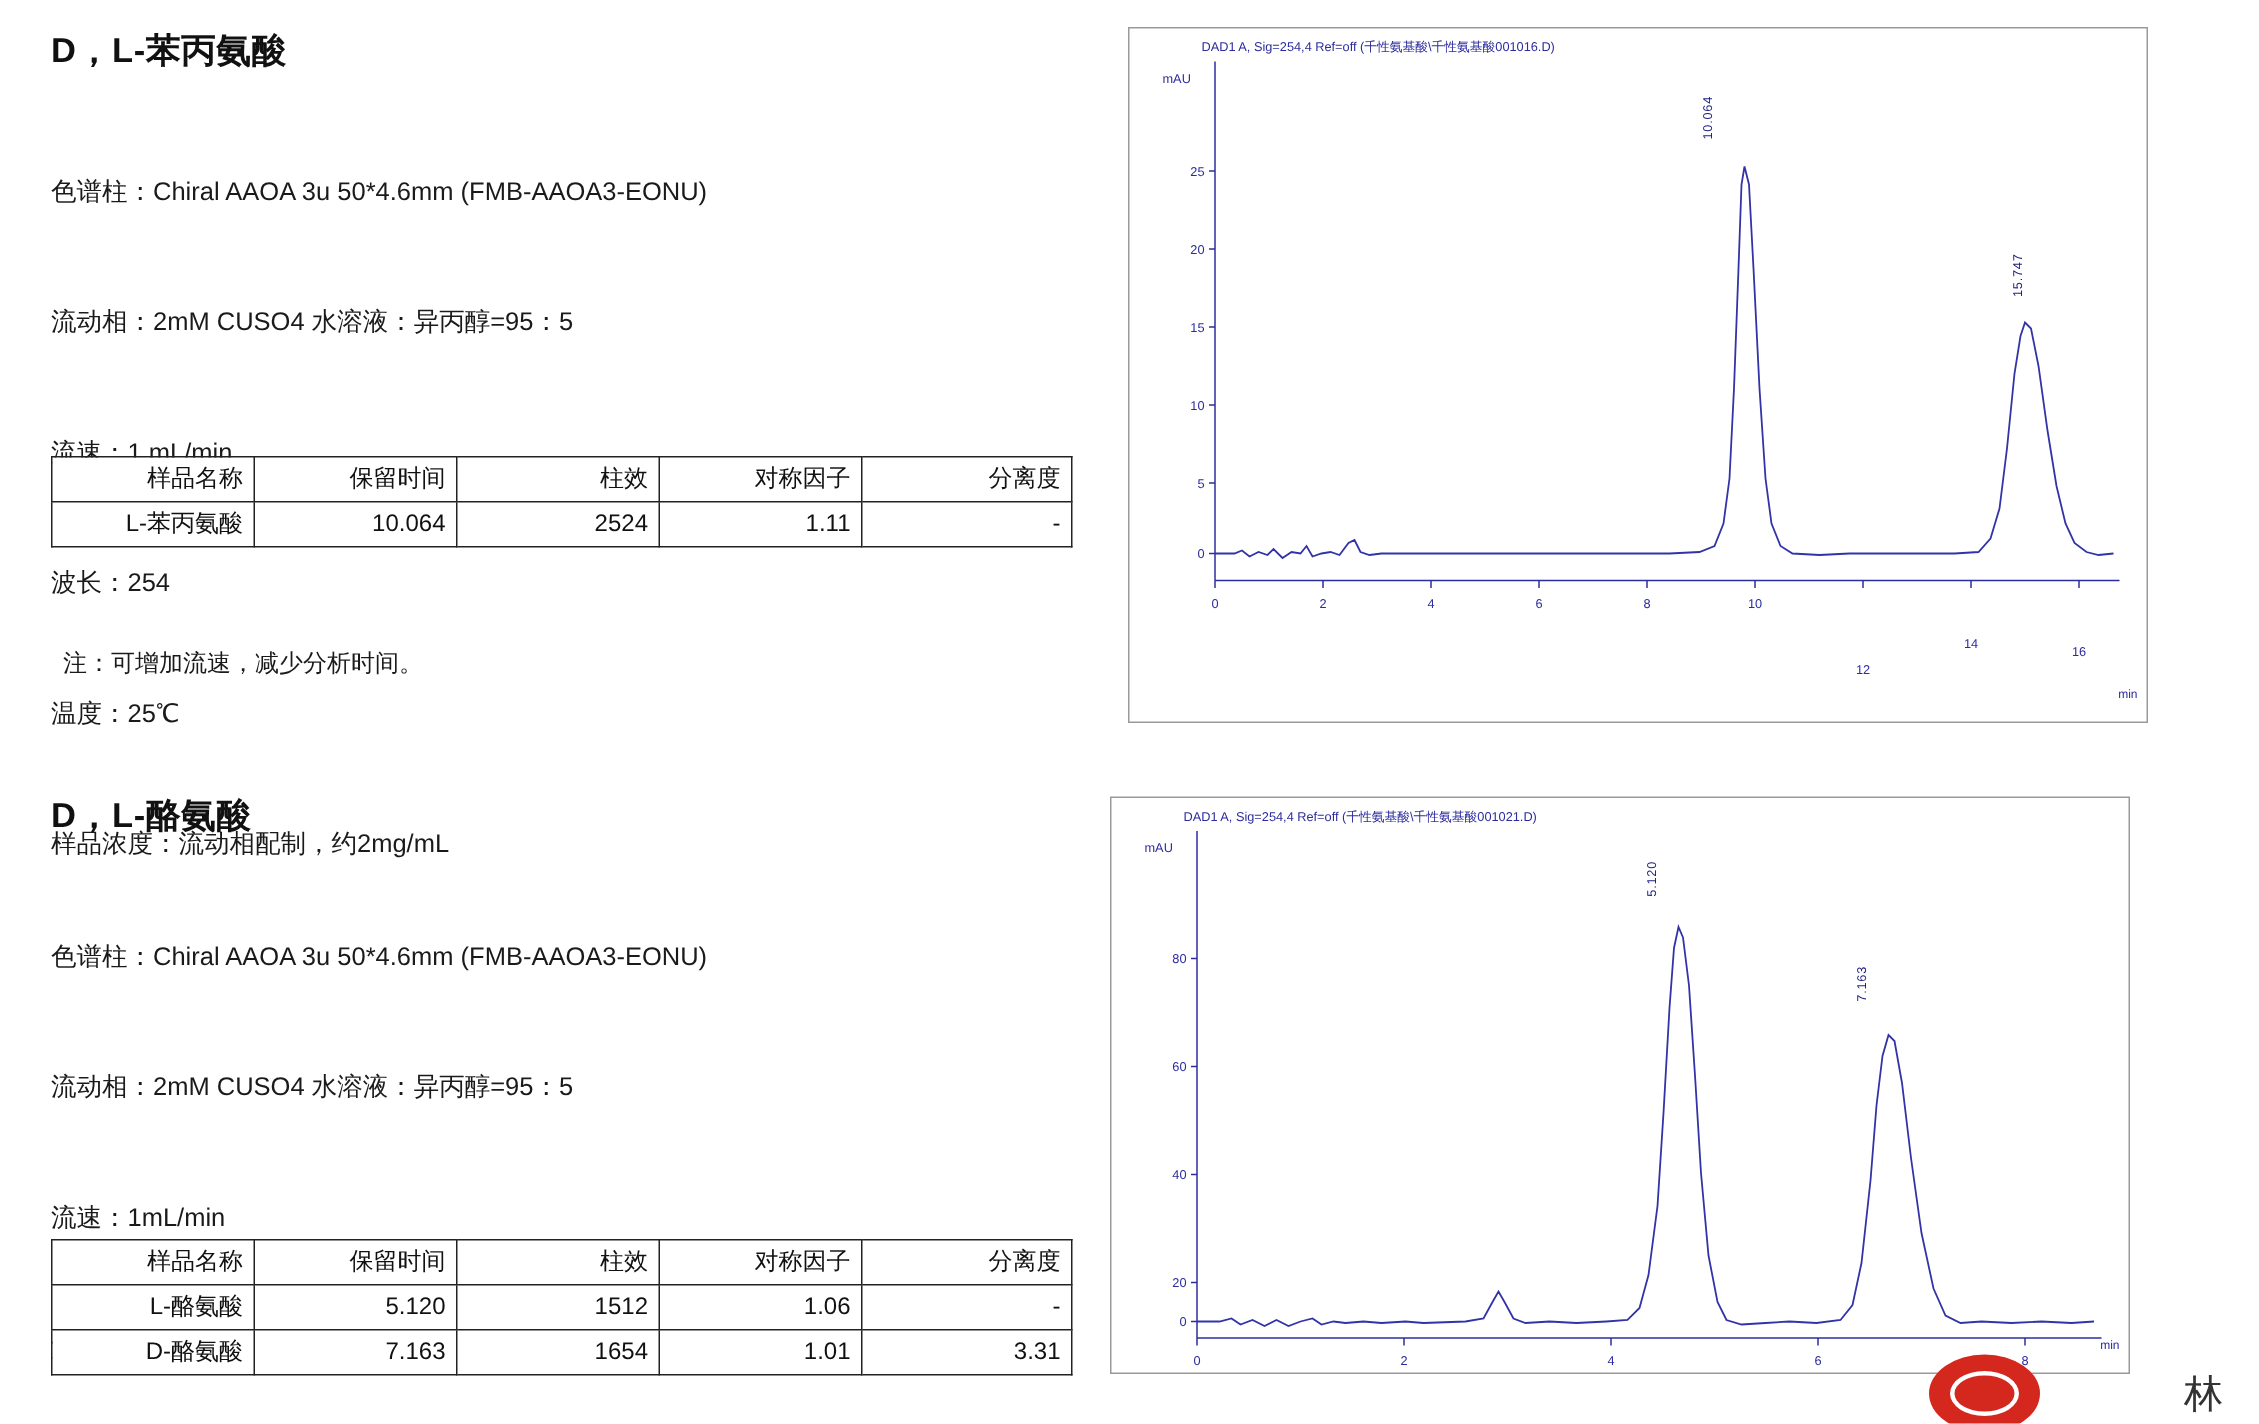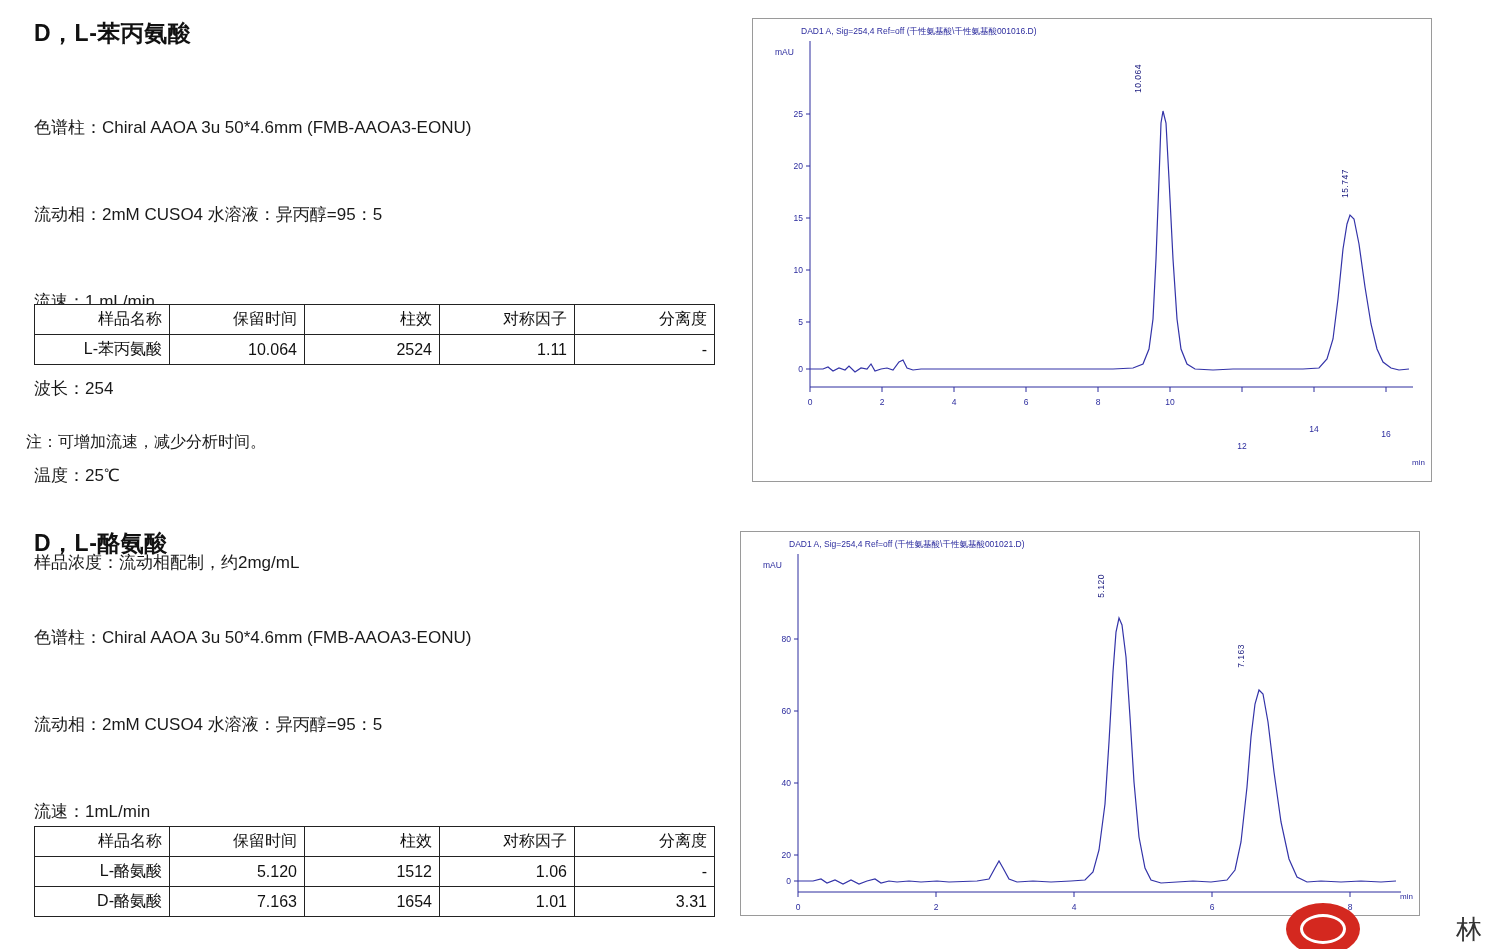--- a/index.html
+++ b/index.html
@@ -54,21 +54,21 @@
   .col-1 { width: 135px; }
   .col-2 { width: 135px; }
   .col-3 { width: 135px; }
   .col-4 { width: 140px; }
 
   #table1 { position: absolute; left: 34px; top: 304px; }
   #table2 { position: absolute; left: 34px; top: 826px; }
 
   .note {
     position: absolute;
-    left: 26px; top: 432px;
+    left: 42px; top: 432px;
     font-size: 16px;
     color: #1a1a1a;
   }
 
   
   .chrom {
     position: absolute;
     border: 1px solid #9a9a9a;
     background: #fff;
   }

